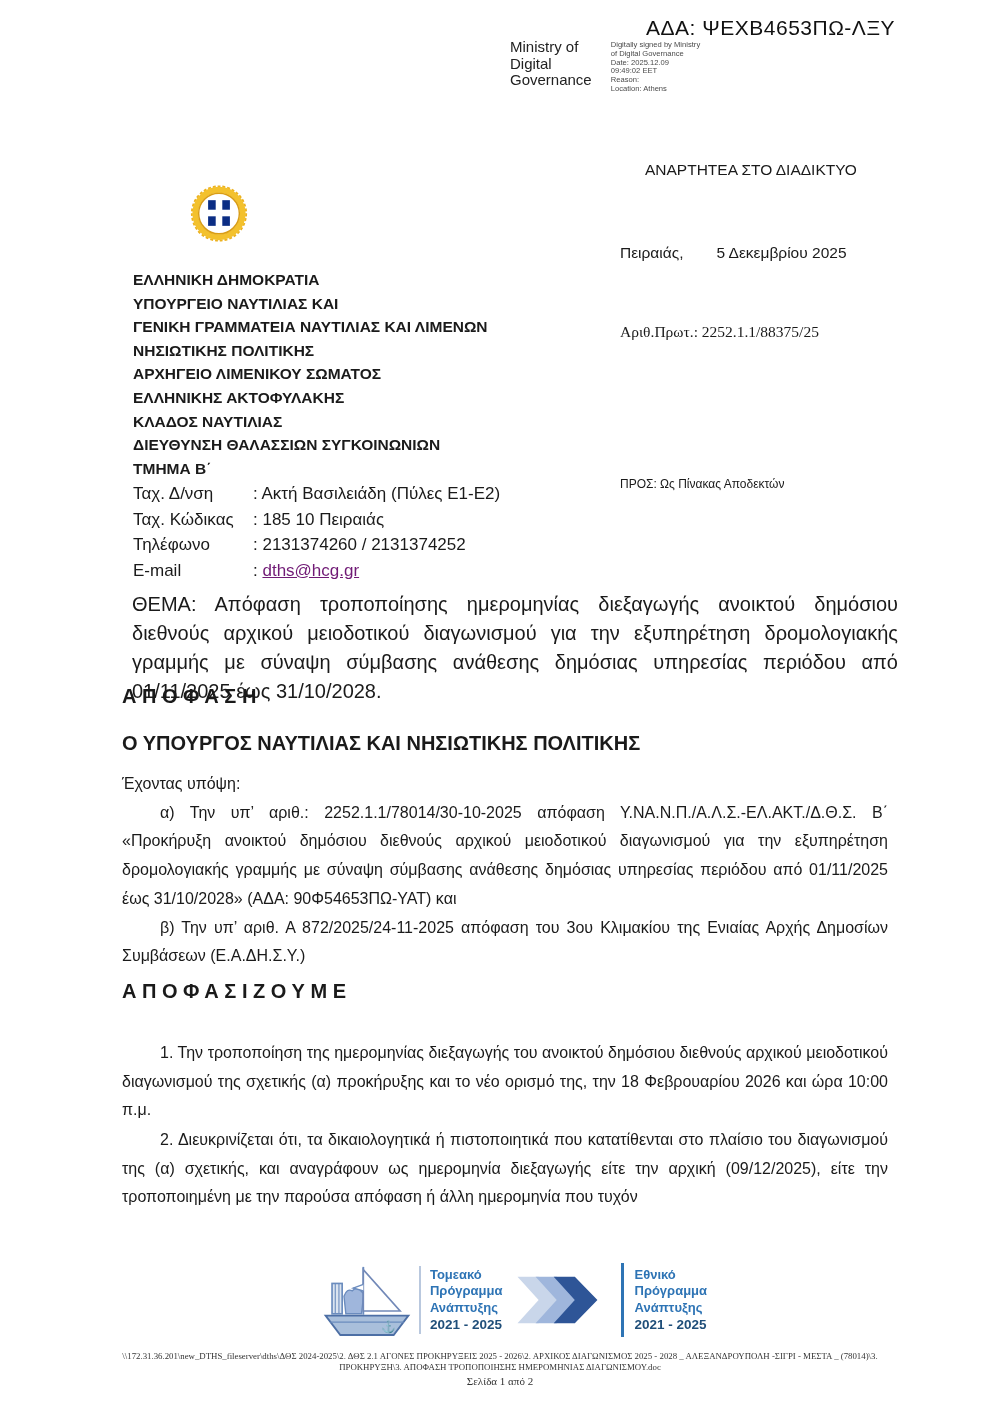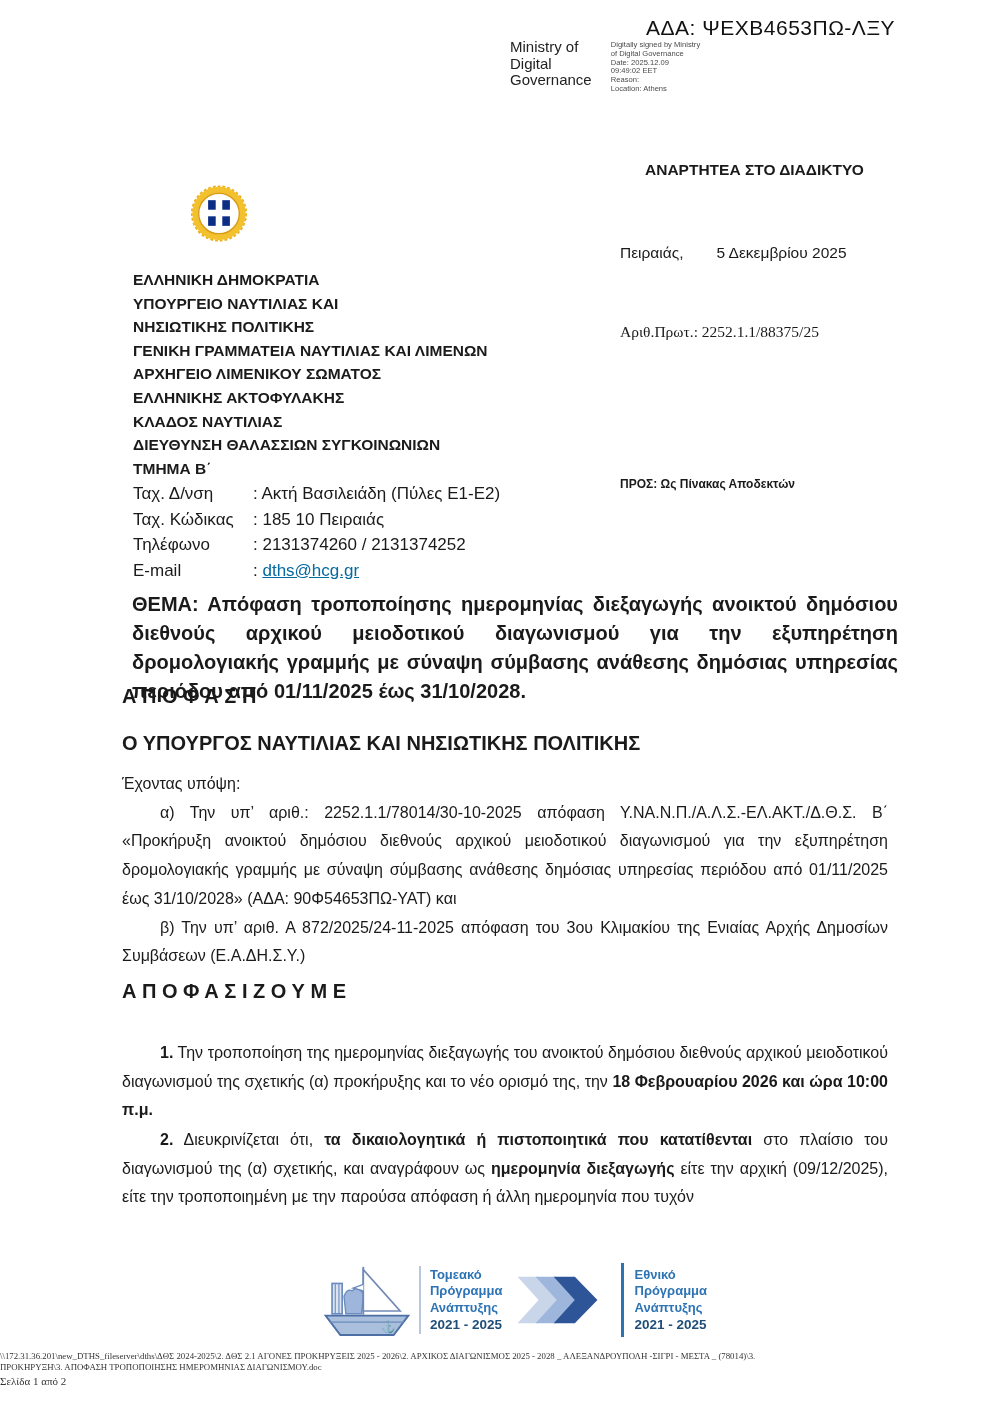--- a/index.html
+++ b/index.html
@@ -3,21 +3,21 @@
 <meta charset="utf-8">
 <style>
   * { margin:0; padding:0; box-sizing:border-box; }
   html,body { background:#e9e9e9; }
   .page {
     position:relative; width:1000px; height:1414px; margin:0 auto;
     background:#ffffff; overflow:hidden;
     font-family:"Liberation Sans", sans-serif; color:#1a1a1a;
   }
   .abs { position:absolute; }
-  .bold { font-weight:bold; }
+  .bold { font-weight:normal; }
   .just { text-align:justify; }
   p { margin:0; }
 
   .ada { left:646px; top:16px; font-size:21px; letter-spacing:0.5px; color:#111; }
 
   .sig { left:470px; top:39px; display:flex; gap:19px;margin-left:40px; }
   .sig-signer { font-size:15px; line-height:16.5px; white-space:pre-line; color:#222; }
   .sig-details { font-size:7.6px; line-height:8.8px; white-space:pre-line; color:#4a4a4a; padding-top:2px; }
 
   .notice { left:645px; top:161px; font-size:15.5px; }
@@ -26,21 +26,21 @@
 
   .agency { left:133px; top:268px; font-size:15.5px; line-height:23.6px; font-weight:bold; }
 
   .citydate { left:620px; top:244px; font-size:15.5px; }
   .citydate .gap { display:inline-block; width:33px; }
   .protocol { left:620px; top:323px; font-size:15.5px;font-family:Liberation Serif, serif; }
 
   .contact { left:133px; top:481px; font-size:17px; line-height:25.6px; }
   .crow { display:flex; }
   .clabel { width:120px; }
-  .email { color:#0369a1; }
+  .email { color:#701a75; }
 
   .recipient { left:620px; top:477px; font-size:12px; }
 
   .subject { left:132px; top:590px; width:766px; font-size:20px; line-height:29px; }
 
   .hcen { left:122px; width:766px; font-weight:bold; font-size:20px; }
   .h1 { top:685px; }
   .h2 { top:732px; }
   .h3 { top:980px; }
 
@@ -52,21 +52,21 @@
   .p2 { top:1126px; }
 
   .logos { left:0; top:1259px; width:1000px; display:flex; justify-content:center; align-items:center; }
   .logos-inner { display:flex; align-items:center; transform:translateX(14px); }
   .vline1 { width:2px; height:68px; background:#b9c8de; margin:0 9px 0 6px; }
   .vline2 { width:3px; height:74px; background:#2E74B5; margin:0 11px 0 10px; }
   .prog { font-size:13px; line-height:16.5px; font-weight:bold; color:#2E74B5; }
   .prog .years { color:#1F4E79; margin-top:1px; font-size:13.5px; }
   .chev { margin-left:10px; }
 
-  .footer { left:0; top:1351px; width:1000px; 
+  .footer { left:0; top:1351px; width:1000px; text-align:center;
     font-family:"Liberation Serif", serif; font-size:8.8px; line-height:11px; color:#333; }
   .pagenum { margin-top:3px; font-size:11px; }
 </style>
 </head>
 <body>
 
 <div class="page">
 
   <div class="abs ada">ΑΔΑ: ΨΕΧΒ4653ΠΩ-ΛΞΥ</div>
 
@@ -89,22 +89,22 @@
     <circle cx="32" cy="32" r="24.5" fill="#ffffff" stroke="#F3C12D" stroke-width="6"></circle>
     <circle cx="32" cy="32" r="21" fill="#ffffff" stroke="#D99D15" stroke-width="1.5"></circle>
     <rect x="20" y="17.5" width="24" height="28" fill="#0B2D84" stroke="#ffffff" stroke-width="1.5"></rect>
     <rect x="28.6" y="16.8" width="6.8" height="29.4" fill="#ffffff"></rect>
     <rect x="19.2" y="28.1" width="25.6" height="6.8" fill="#ffffff"></rect>
   </svg>
 
   <div class="abs agency">
     <div>ΕΛΛΗΝΙΚΗ ΔΗΜΟΚΡΑΤΙΑ</div>
     <div>ΥΠΟΥΡΓΕΙΟ ΝΑΥΤΙΛΙΑΣ ΚΑΙ</div>
+    <div>ΓΕΝΙΚΗ ΓΡΑΜΜΑΤΕΙΑ ΝΑΥΤΙΛΙΑΣ ΚΑΙ ΛΙΜΕΝΩΝ</div>
     <div>ΝΗΣΙΩΤΙΚΗΣ ΠΟΛΙΤΙΚΗΣ</div>
-    <div>ΓΕΝΙΚΗ ΓΡΑΜΜΑΤΕΙΑ ΝΑΥΤΙΛΙΑΣ ΚΑΙ ΛΙΜΕΝΩΝ</div>
     <div>ΑΡΧΗΓΕΙΟ ΛΙΜΕΝΙΚΟΥ ΣΩΜΑΤΟΣ</div>
     <div>ΕΛΛΗΝΙΚΗΣ ΑΚΤΟΦΥΛΑΚΗΣ</div>
     <div>ΚΛΑΔΟΣ ΝΑΥΤΙΛΙΑΣ</div>
     <div>ΔΙΕΥΘΥΝΣΗ ΘΑΛΑΣΣΙΩΝ ΣΥΓΚΟΙΝΩΝΙΩΝ</div>
     <div>ΤΜΗΜΑ Β΄</div>
   </div>
 
   <div class="abs citydate">
     <span>Πειραιάς,</span><span class="gap"></span><span>5 Δεκεμβρίου 2025</span>
   </div>

